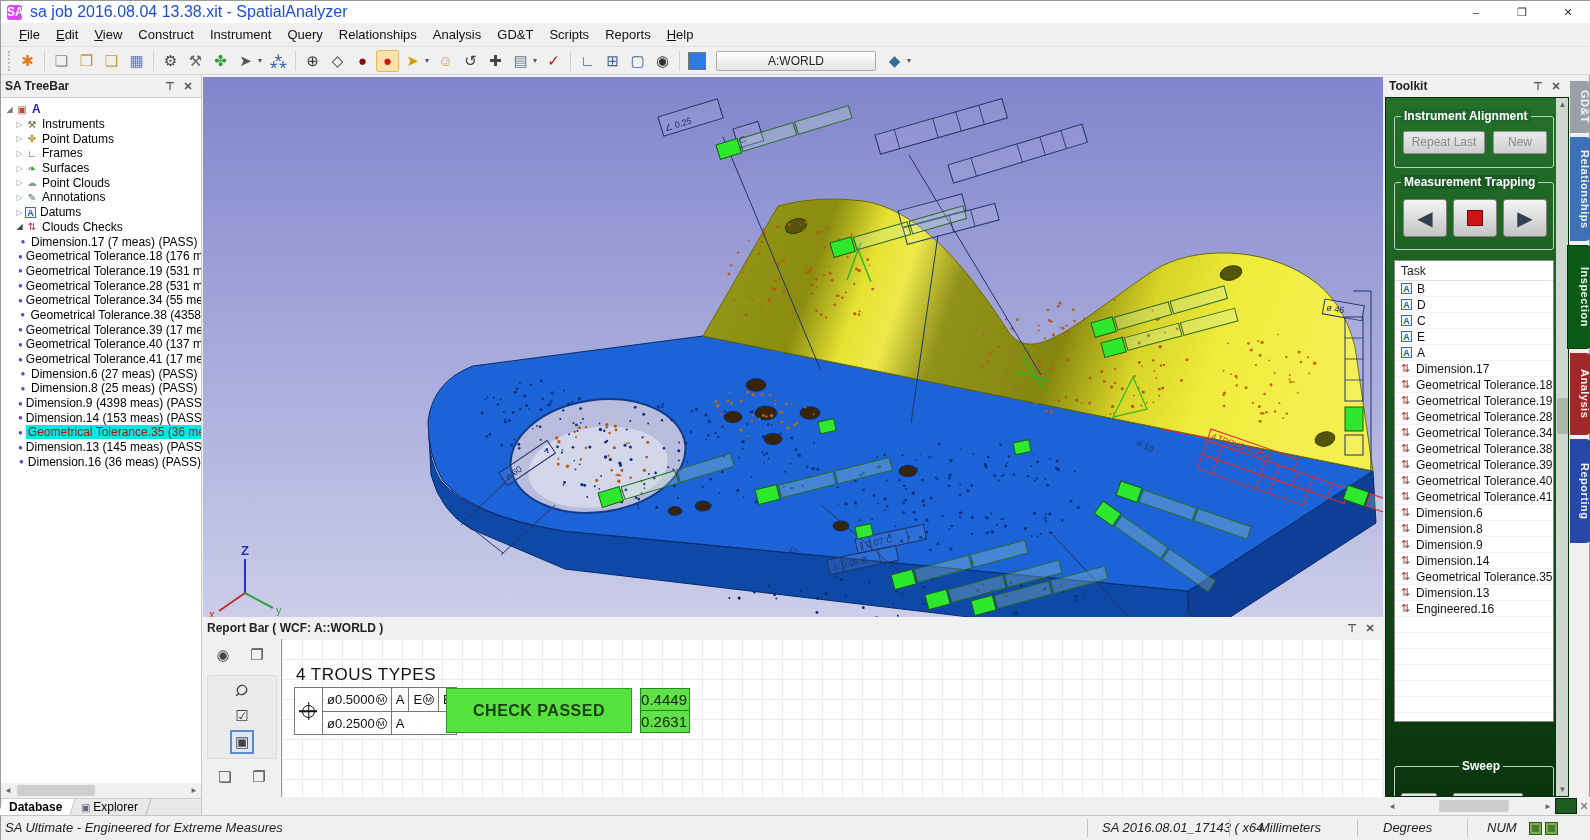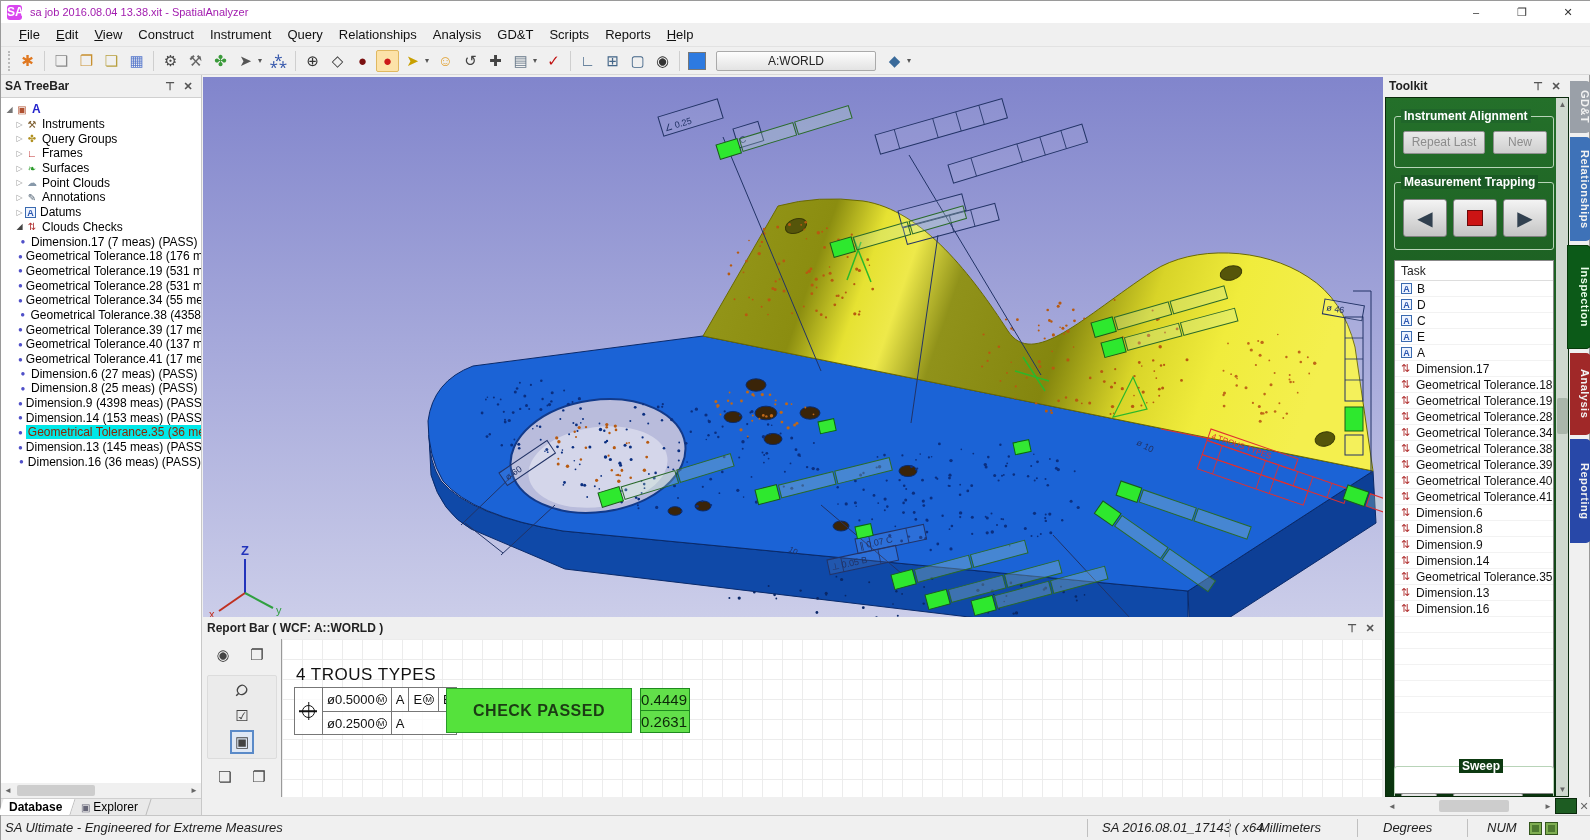--- a/index.html
+++ b/index.html
@@ -6,21 +6,21 @@
   html,body { width:1590px; height:840px; overflow:hidden; background:#e8e8e8;
               font-family:"Liberation Sans", sans-serif; }
   #app { position:relative; width:1590px; height:840px; background:#f0f0f0; border:1px solid #9a9a9a; }
   .abs { position:absolute; }
   .noselect { user-select:none; }
 
   
   #titlebar { left:0; top:0; width:1590px; height:22px; background:#ffffff; display:flex; align-items:center; }
   #appicon { width:15px; height:15px; margin-left:6px; background:#d946ef; border-radius:3px;
              color:#fff; font-size:12px; font-weight:bold; text-align:center; line-height:15px; }
-  #wintitle { margin-left:8px; font-size:11px; color:#a21caf; }
+  #wintitle { margin-left:8px; font-size:16px; color:#1d4ed8; }
   .wincontrols { position:absolute; right:0; top:0; height:22px; display:flex; }
   .winbtn { width:46px; height:22px; text-align:center; line-height:22px; font-size:11px; color:#333; }
 
   
   #menubar { left:0; top:22px; width:1590px; height:24px; background:#f0f0f0; display:flex;
              align-items:center; padding-left:10px; border-bottom:1px solid #e2e2e2; }
   .menu-item { font-size:13px; color:#111; padding:3px 8px; }
   .menu-item u { text-decoration:underline; }
 
   
@@ -111,21 +111,21 @@
   #tk-body { position:absolute; left:0; top:22px; width:184px; height:700px;
              background:linear-gradient(#24702a,#0a340e); border:1px solid #0a2a0c; overflow:hidden; }
   .tkgroup { position:absolute; border:1px solid #b8d4b8; border-radius:3px; }
   .tklegend { position:absolute; top:-8px; left:6px; padding:0 3px; font-size:12px; font-weight:bold; color:#fff; }
   .tkbtn { position:absolute; background:linear-gradient(#e9e9e9,#cfcfcf); border:1px solid #909090;
            border-radius:2px; font-size:12px; color:#8c8c8c; text-align:center; }
   .trapbtn { position:absolute; width:44px; height:38px; background:linear-gradient(#f4f4f4,#c4c4c4);
              border:1px solid #808080; border-radius:3px; display:flex; align-items:center; justify-content:center;
              font-size:20px; color:#31404f; }
   .trapbtn .stop { width:16px; height:16px; background:#cc1414; border:1px solid #6a0a0a; }
-  #tasklist { position:absolute; left:8px; top:162px; width:160px; height:534px; background:#fff;
+  #tasklist { position:absolute; left:8px; top:162px; width:160px; height:462px; background:#fff;
               border:1px solid #888; overflow:hidden; font-size:12px; }
   #tasklist .thead { padding:3px 6px 2px; border-bottom:1px solid #ddd; color:#222; }
   .taskrow { height:16px; display:flex; align-items:center; padding-left:6px; border-bottom:1px solid #f2f2f2;
              white-space:nowrap; color:#111; }
   .taskicon { width:15px; font-size:11px; color:#b03030; }
   #tk-scroll { position:absolute; left:170px; top:0px; width:13px; height:698px; background:#cfd8cf; }
   #tk-scroll .scrarrow { position:absolute; left:0; width:13px; }
   #sweepgroup { position:absolute; left:8px; top:668px; width:160px; height:40px; border:1px solid #b8d4b8;
                 border-radius:3px; }
   #sweepgroup .tklegend { left:64px; }
@@ -231,21 +231,21 @@
           <span class="troot">A</span>
         </div>
         <div class="trow" style="padding-left: 10px;">
           <span class="texp" style="color: rgb(153, 153, 153);">▷</span>
           <span class="ticon" style="color: rgb(122, 90, 42);">⚒</span>
           <span>Instruments</span>
         </div>
         <div class="trow" style="padding-left: 10px;">
           <span class="texp" style="color: rgb(153, 153, 153);">▷</span>
           <span class="ticon" style="color: rgb(176, 144, 32);">✤</span>
-          <span>Query Groups</span>
+          <span>Point Datums</span>
         </div>
         <div class="trow" style="padding-left: 10px;">
           <span class="texp" style="color: rgb(153, 153, 153);">▷</span>
           <span class="ticon" style="color: rgb(192, 48, 48);">∟</span>
           <span>Frames</span>
         </div>
         <div class="trow" style="padding-left: 10px;">
           <span class="texp" style="color: rgb(153, 153, 153);">▷</span>
           <span class="ticon" style="color: rgb(42, 154, 42);">❧</span>
           <span>Surfaces</span>
@@ -1322,21 +1322,21 @@
             <div class="taskrow">
               <span class="taskicon">⇅</span>
               <span>Geometrical Tolerance.35</span>
             </div>
             <div class="taskrow">
               <span class="taskicon">⇅</span>
               <span>Dimension.13</span>
             </div>
             <div class="taskrow">
               <span class="taskicon">⇅</span>
-              <span>Dimension.16</span>
+              <span>Engineered.16</span>
             </div>
             <div class="taskrow"></div>
             <div class="taskrow"></div>
             <div class="taskrow"></div>
             <div class="taskrow"></div>
             <div class="taskrow"></div>
             <div class="taskrow"></div>
           </div>
       </div>
       <div id="sweepgroup">

